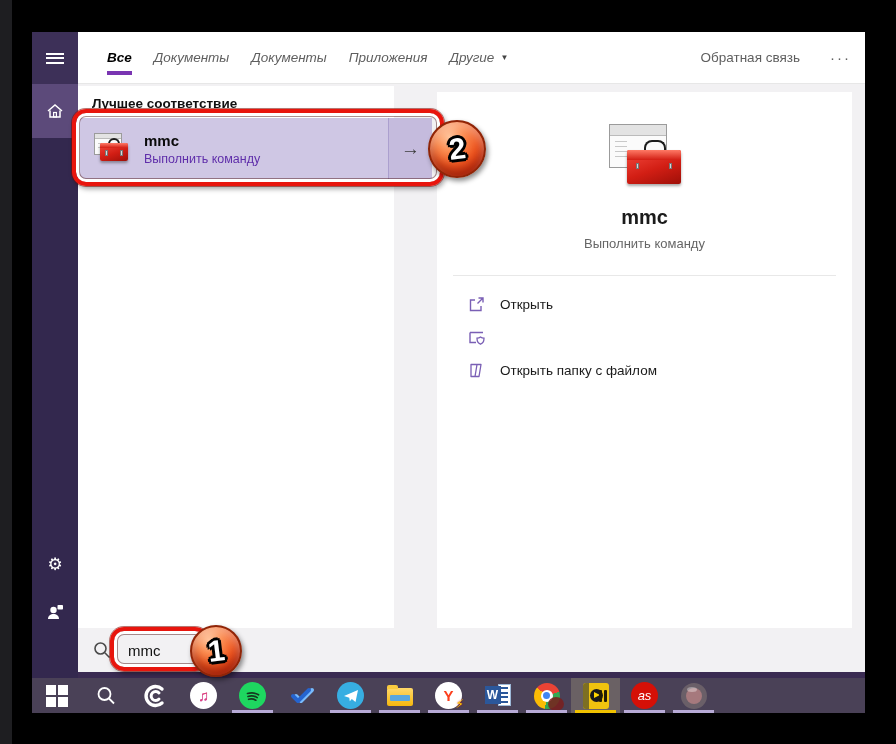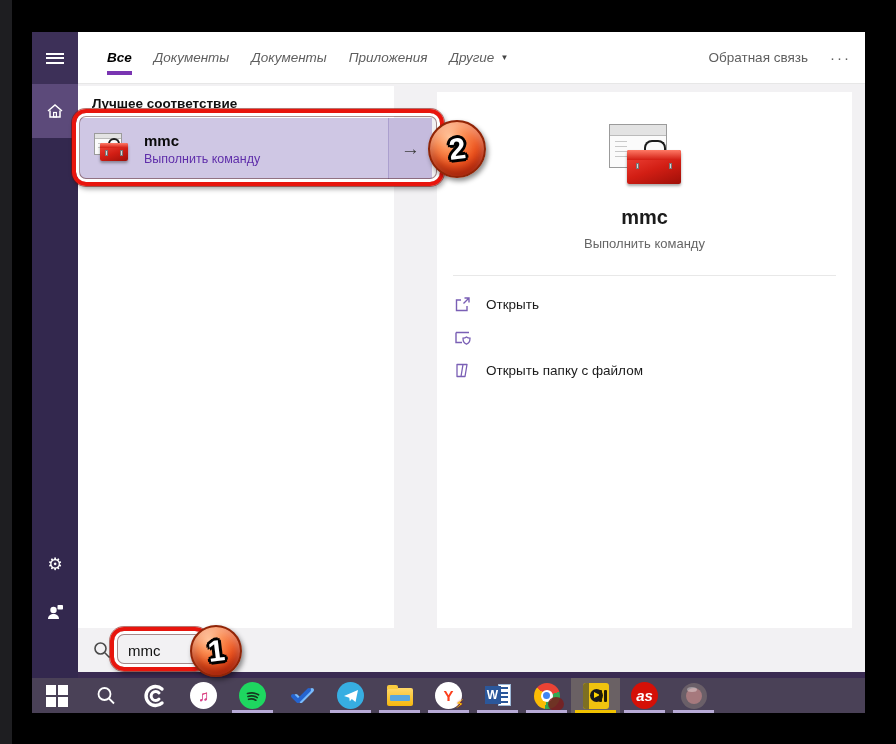--- a/index.html
+++ b/index.html
@@ -23,21 +23,21 @@
   #btn-user { top:556px; }
   .hamb span { display:block; width:18px; height:2px; background:#fff; margin:2.5px 0; }
 
   
   #tabbar { left:46px; top:0; width:787px; height:52px; background:#fff; border-bottom:1px solid #e7e7e7; display:flex; align-items:center; padding-left:18px; }
   .tab { position:relative; font-size:13.5px; color:#5f5f5f; padding:0 11px; height:35px; display:flex; align-items:center; cursor:pointer; white-space:nowrap;font-style:italic; }
   .tab.active { color:#000; font-weight:bold; }
   .tab.active::after { content:""; position:absolute; left:11px; right:11px; bottom:0; height:4px; background:#7a35b2; }
   .caret { font-size:8px; margin-left:6px; color:#444; }
   #tab-spacer { flex:1; }
-  #feedback { font-size:13.5px; color:#5f5f5f; margin-right:22px; cursor:pointer; white-space:nowrap; }
+  #feedback { font-size:13.5px; color:#5f5f5f; margin-right:30px; cursor:pointer; white-space:nowrap; }
   #more-dots { font-size:15px; color:#5f5f5f; letter-spacing:2px; margin-right:14px; cursor:pointer; }
 
   
   #left-card { left:46px; top:54px; width:316px; height:542px; background:#fff; }
   #best-header { left:14px; top:10px; font-size:13.5px; font-weight:bold; color:#111; position:absolute; }
 
   
   #result-row { left:48px; top:86px; width:352px; height:62px; background:#cfc7e4; display:flex; cursor:pointer; }
   #result-main { flex:1; display:flex; align-items:center; padding-left:14px; gap:14px; }
   #result-arrowcell { width:44px; border-left:1px solid #ab9fce; background:#c5bbdd; display:flex; align-items:center; justify-content:center; }
@@ -63,21 +63,21 @@
   .mmc-lg .box { left:20px; top:26px; width:54px; height:34px; }
   .mmc-lg .handle { left:37px; top:16px; width:22px; height:12px; }
 
   
   #right-card { left:405px; top:60px; width:415px; height:536px; background:#fff; }
   #detail-iconwrap { display:flex; justify-content:center; padding-top:32px; }
   #detail-title { text-align:center; font-size:20px; font-weight:600; color:#1b1b1b; margin-top:16px; }
   #detail-sub { text-align:center; font-size:13px; color:#666; margin-top:7px; }
   #detail-divider { height:1px; background:#e8e8e8; margin:24px 16px 0; }
   #actions { padding-top:12px; }
-  .action { height:33px; display:flex; align-items:center; padding-left:16px; gap:14px; cursor:pointer; }
+  .action { height:33px; display:flex; align-items:center; padding-left:30px; gap:14px; cursor:pointer; }
   .action svg { flex:0 0 auto; }
   .action-label { font-size:13.5px; color:#1b1b1b; }
 
   
   #search-row { left:46px; top:596px; width:787px; height:44px; background:#f2f1f3; display:flex; align-items:center; }
   #search-glyph { margin-left:14px; }
   #search-text { margin-left:16px; font-size:15px; color:#111; }
 
   
   #bottom-strip { left:46px; top:640px; width:787px; height:6px; background:#3a2b52; }
@@ -127,21 +127,21 @@
     background:conic-gradient(from -50deg, #ea4335 0 120deg, #34a853 0 240deg, #fbbc05 0 360deg); }
   .chrome::before { content:""; position:absolute; left:7px; top:7px; width:12px; height:12px; background:#fff; border-radius:50%; }
   .chrome::after { content:""; position:absolute; left:9.5px; top:9.5px; width:7px; height:7px; background:#4285f4; border-radius:50%; }
   .chrome .blob { position:absolute; right:-4px; bottom:-2px; width:16px; height:14px; background:rgba(122,30,28,.85); border-radius:50%; }
   .aimp { position:relative; width:26px; height:26px; background:#f0c30f; border-radius:3px; overflow:hidden; }
   .aimp .strip { position:absolute; left:0; top:0; bottom:0; width:6px; background:#7d6f23; }
   .aimp .disc { position:absolute; left:7px; top:6px; width:13px; height:13px; background:#1a1a1a; border-radius:50%; }
   .aimp .play { position:absolute; left:11.5px; top:9px; width:0; height:0; border-left:6px solid #ffd400; border-top:3.5px solid transparent; border-bottom:3.5px solid transparent; }
   .aimp .bars { position:absolute; right:2px; top:7px; width:3px; height:12px; background:#201a05; box-shadow:-5px 0 0 #201a05; border-radius:1px; }
   .lastfm { width:27px; height:27px; background:#d51007; }
-  .lastfm span { color:#fff; font-size:15px; font-weight:bold; font-style:italic; }
+  .lastfm span { color:#fff; font-size:13px; font-weight:normal; font-style:italic; }
   .dimapp { position:relative; width:26px; height:26px; background:#6a5f68; }
   .dimapp::before { content:""; position:absolute; left:5px; top:5px; width:16px; height:16px; border-radius:50%; background:#a6797d; }
   .dimapp::after { content:""; position:absolute; left:6px; top:4px; width:10px; height:5px; border-radius:50%; background:rgba(255,255,255,.35); }
 </style>
 </head>
 <body>
 
 <div id="stage">
   <div id="left-sliver" class="abs"></div>
 

